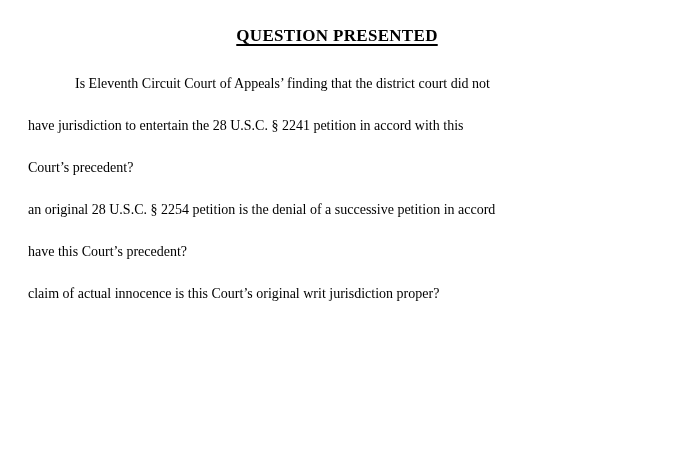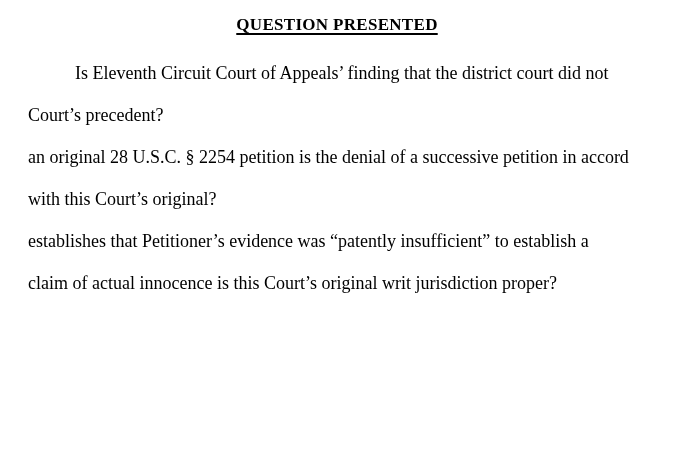--- a/index.html
+++ b/index.html
@@ -8,37 +8,37 @@
     background: #ffffff;
   }
   .page {
     position: relative;
     width: 676px;
     height: 377px;
     background: #ffffff;
     color: #000000;
     font-family: "Liberation Serif", "DejaVu Serif", serif;
     box-sizing: border-box;
-    padding: 4px 30px 0 28px;
+    padding: 15px 30px 0 28px;
     overflow: hidden;
   }
   .heading {
     height: 42px;
     line-height: 42px;
     text-align: center;
     font-size: 17px;
     font-weight: bold;
     letter-spacing: 0.3px;
     text-decoration: underline;
     text-underline-offset: 3px;
     text-decoration-thickness: 1.5px;
   }
   .body-text {
     margin-top: 6px;
-    font-size: 18px;
+    font-size: 14px;
   }
   .line {
     height: 42px;
     line-height: 42px;
     white-space: nowrap;
   }
   .indent {
     padding-left: 47px;
   }
 </style>
@@ -46,27 +46,27 @@
 <body>
 
 <div class="page">
 
   <div class="heading">QUESTION PRESENTED</div>
 
   <div class="body-text">
 
     <div class="paragraph">
       <div class="line indent">Is Eleventh Circuit Court of Appeals’ finding that the district court did not</div>
+      <div class="line">have jurisdiction to entertain the 28 U.S.C. § 2241 petition in accord with this</div>
       <div class="line">Court’s precedent?</div>
     </div>
 
     <div class="paragraph">
       <div class="line">an original 28 U.S.C. § 2254 petition is the denial of a successive petition in accord</div>
-      <div class="line">with this Court’s original?</div>
+      <div class="line">have this Court’s precedent?</div>
     </div>
 
     <div class="paragraph">
-      <div class="line">establishes that Petitioner’s evidence was “patently insufficient” to establish a</div>
       <div class="line">claim of actual innocence is this Court’s original writ jurisdiction proper?</div>
     </div>
 
   </div>
 </div>
 
 </body></html>

